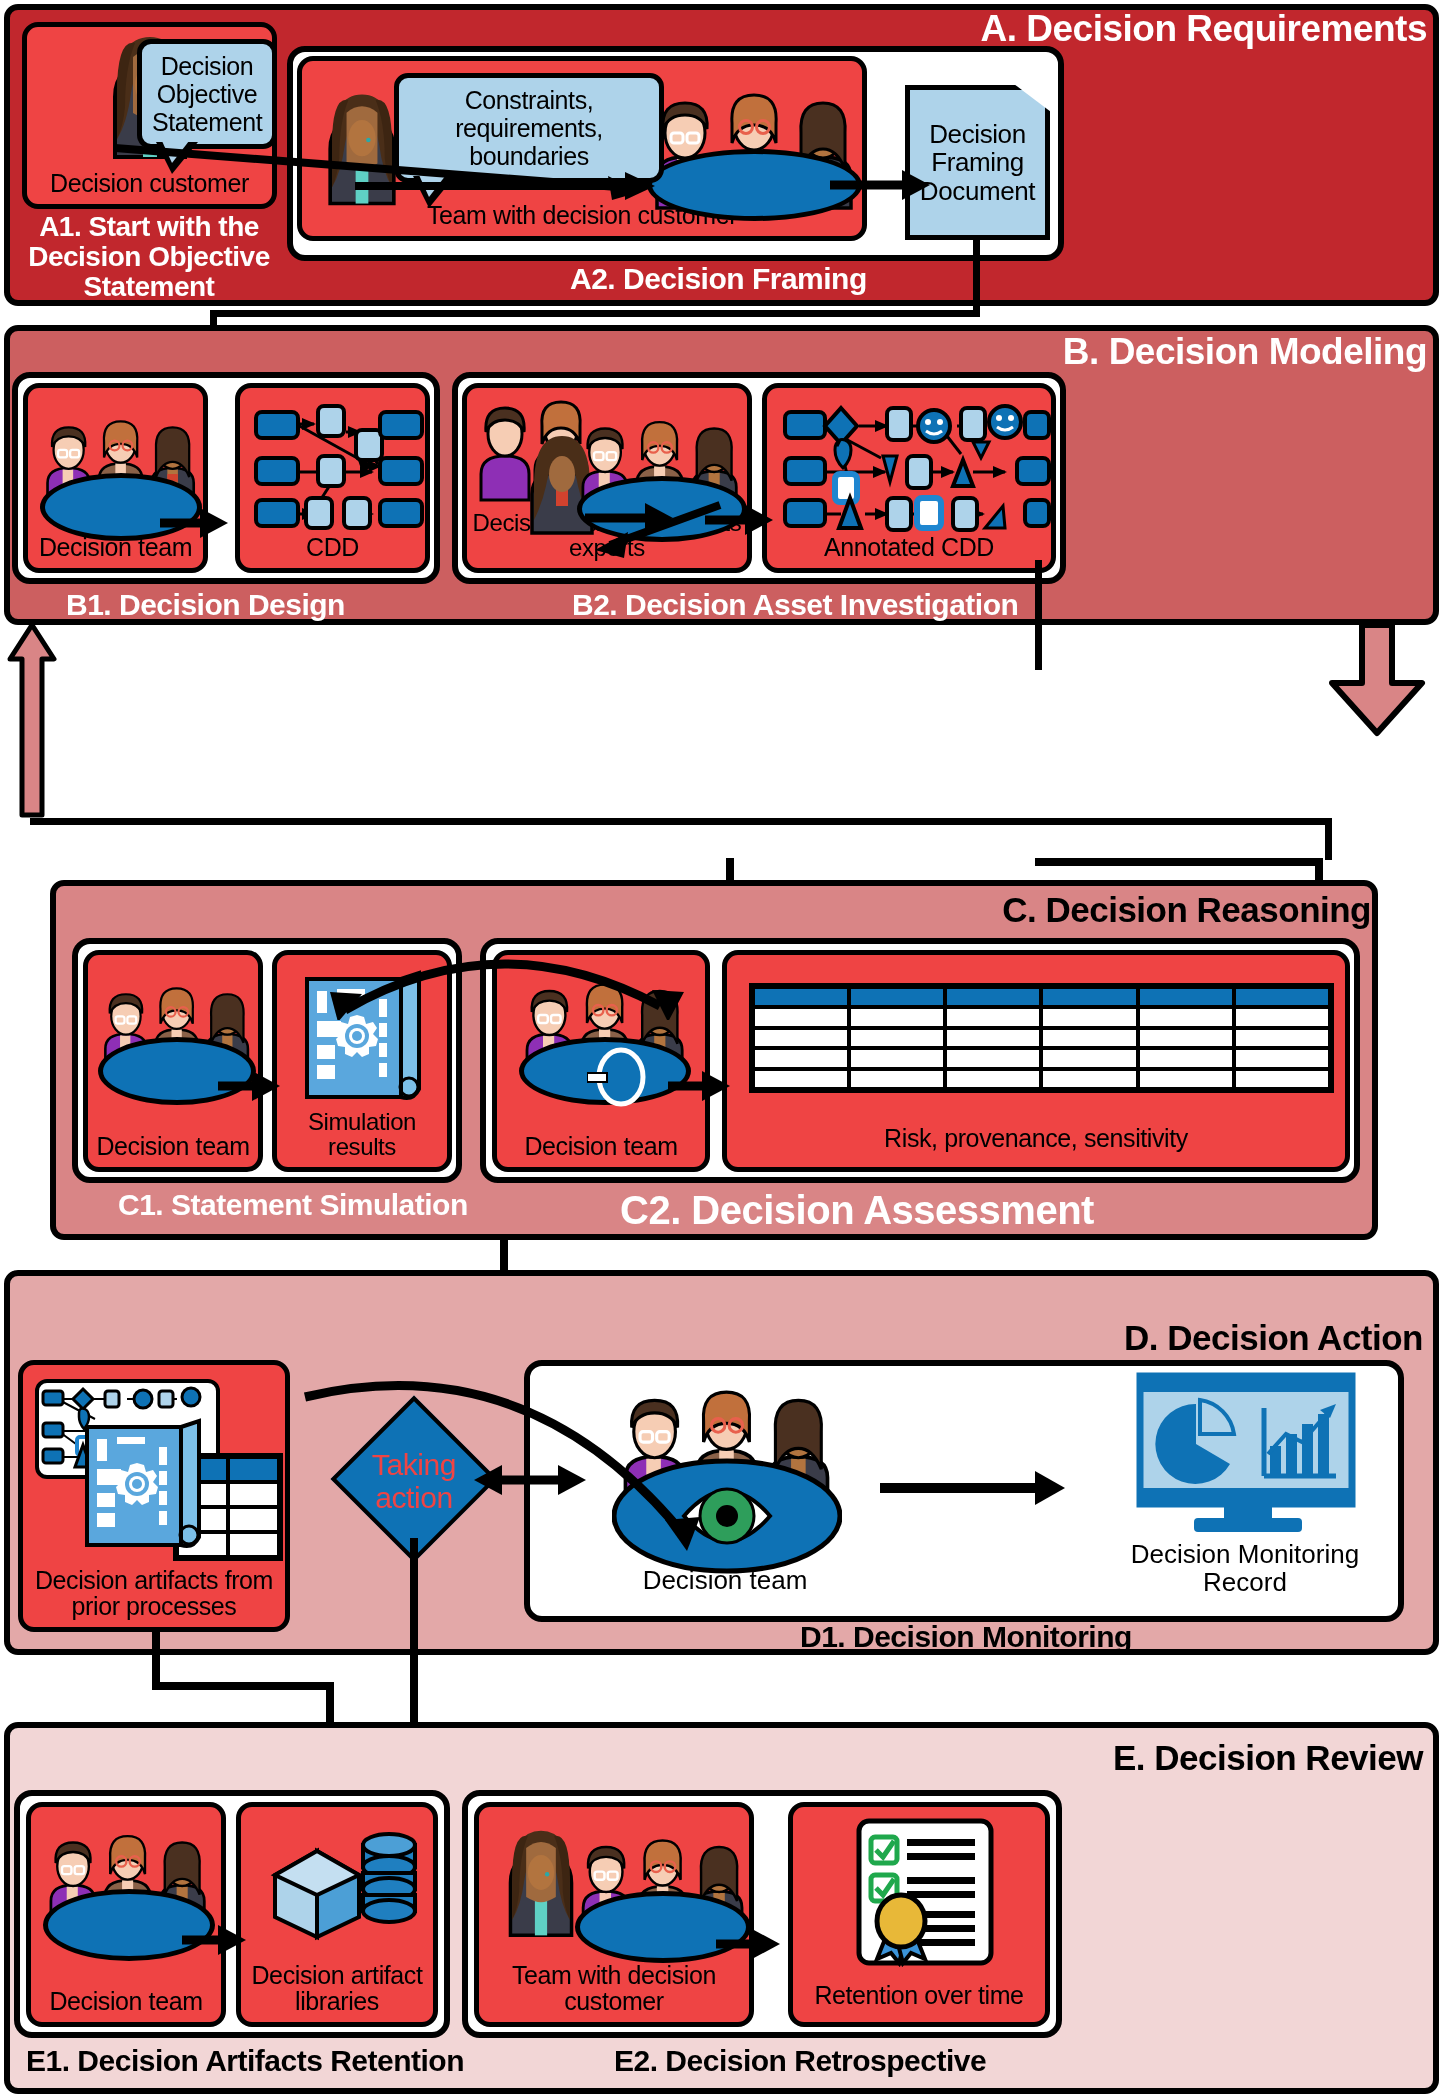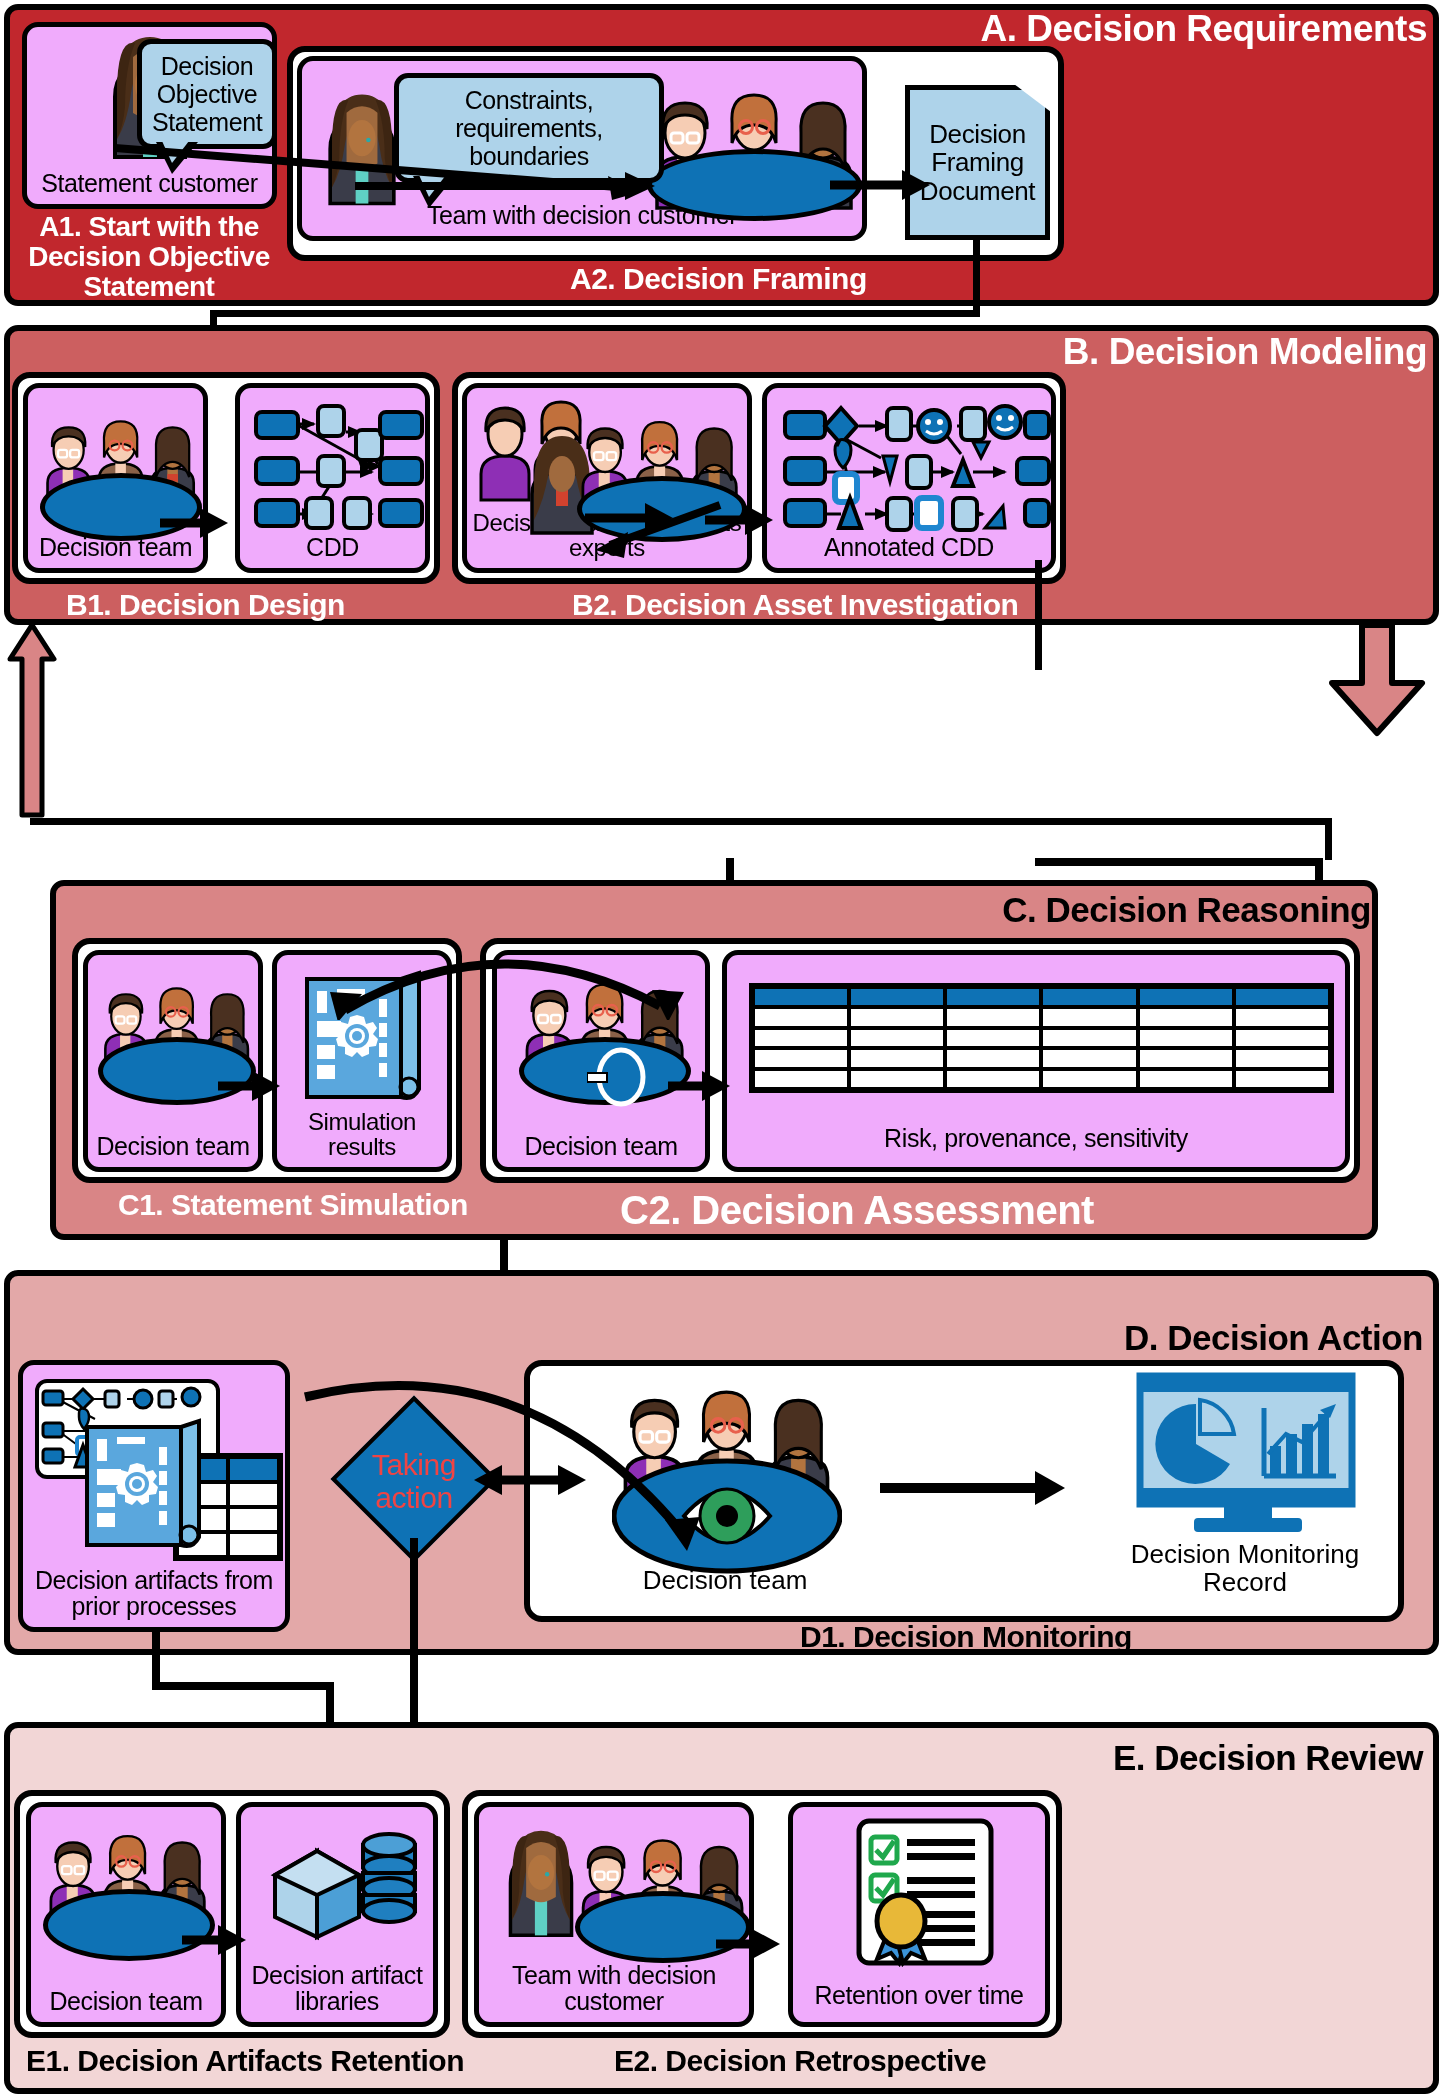--- a/index.html
+++ b/index.html
@@ -35,21 +35,21 @@
 
   
   .subproc {
     position:absolute;
     background:#fff;
     border:6px solid #000;
     border-radius:18px;
   }
   .card {
     position:absolute;
-    background:#f0abfc;
+    background:#ef4444;
     border:5px solid #000;
     border-radius:16px;
     display:flex;
     flex-direction:column;
     align-items:flex-end;
     justify-content:flex-end;
   }
   .card-label {
     width:100%;
     text-align:center;
@@ -159,21 +159,21 @@
         <path d="M38 30 Q55 16 72 30 L72 86 Q62 92 55 92 Q48 92 38 86 Z" fill="#a06a3e"></path>
         <ellipse cx="55" cy="58" rx="15" ry="20" fill="#b2743f"></ellipse>
         <circle cx="62" cy="60" r="2.5" fill="#2aa8a8"></circle>
         <path d="M22 66 Q22 12 40 16 Q30 40 30 80 Q28 100 22 112 Z" fill="#3d2512"></path>
         <path d="M88 66 Q88 12 70 16 Q80 40 80 80 Q82 100 88 112 Z" fill="#3d2512"></path>
       </svg>
     </div>
     <div class="bubble left-tail" style="left:110px; top:12px; width:140px;">
       <span>Decision Objective Statement</span>
     </div>
-    <div class="card-label">Statement customer</div>
+    <div class="card-label">Decision customer</div>
   </div>
 
   <div class="band-sub" style="left:14px; top:212px; width:270px; font-size:28px; color:#fff; line-height:1.08;">
     <div>A1. Start with the</div>
     <div>Decision Objective</div>
     <div>Statement</div>
   </div>
 
   <div class="subproc" style="left:287px; top:46px; width:777px; height:215px;"></div>
 

